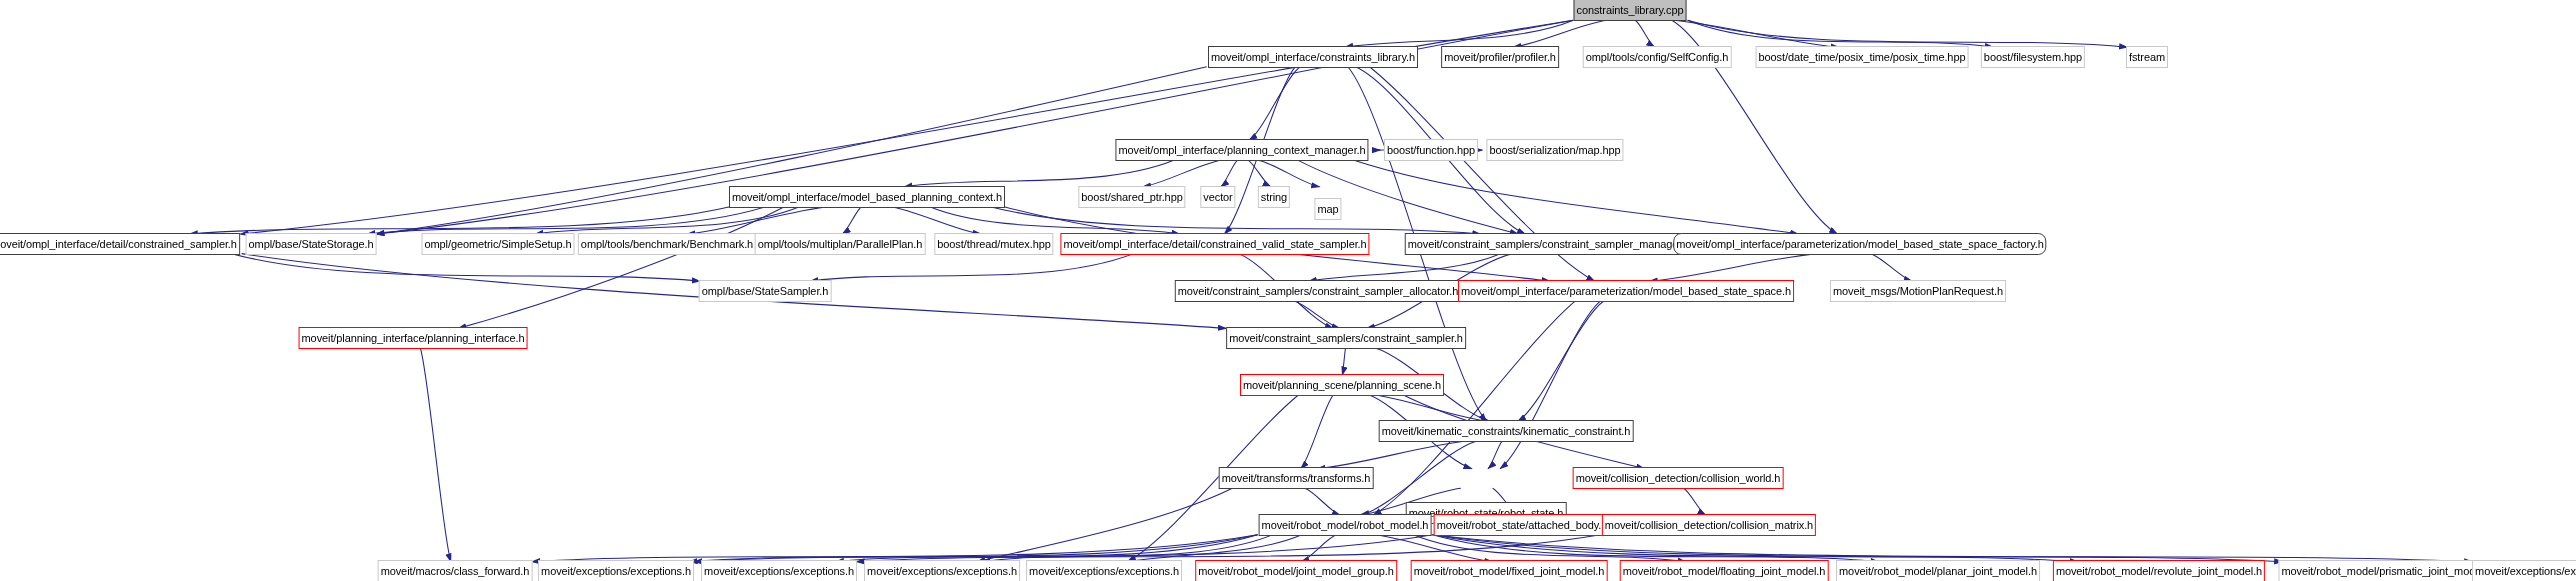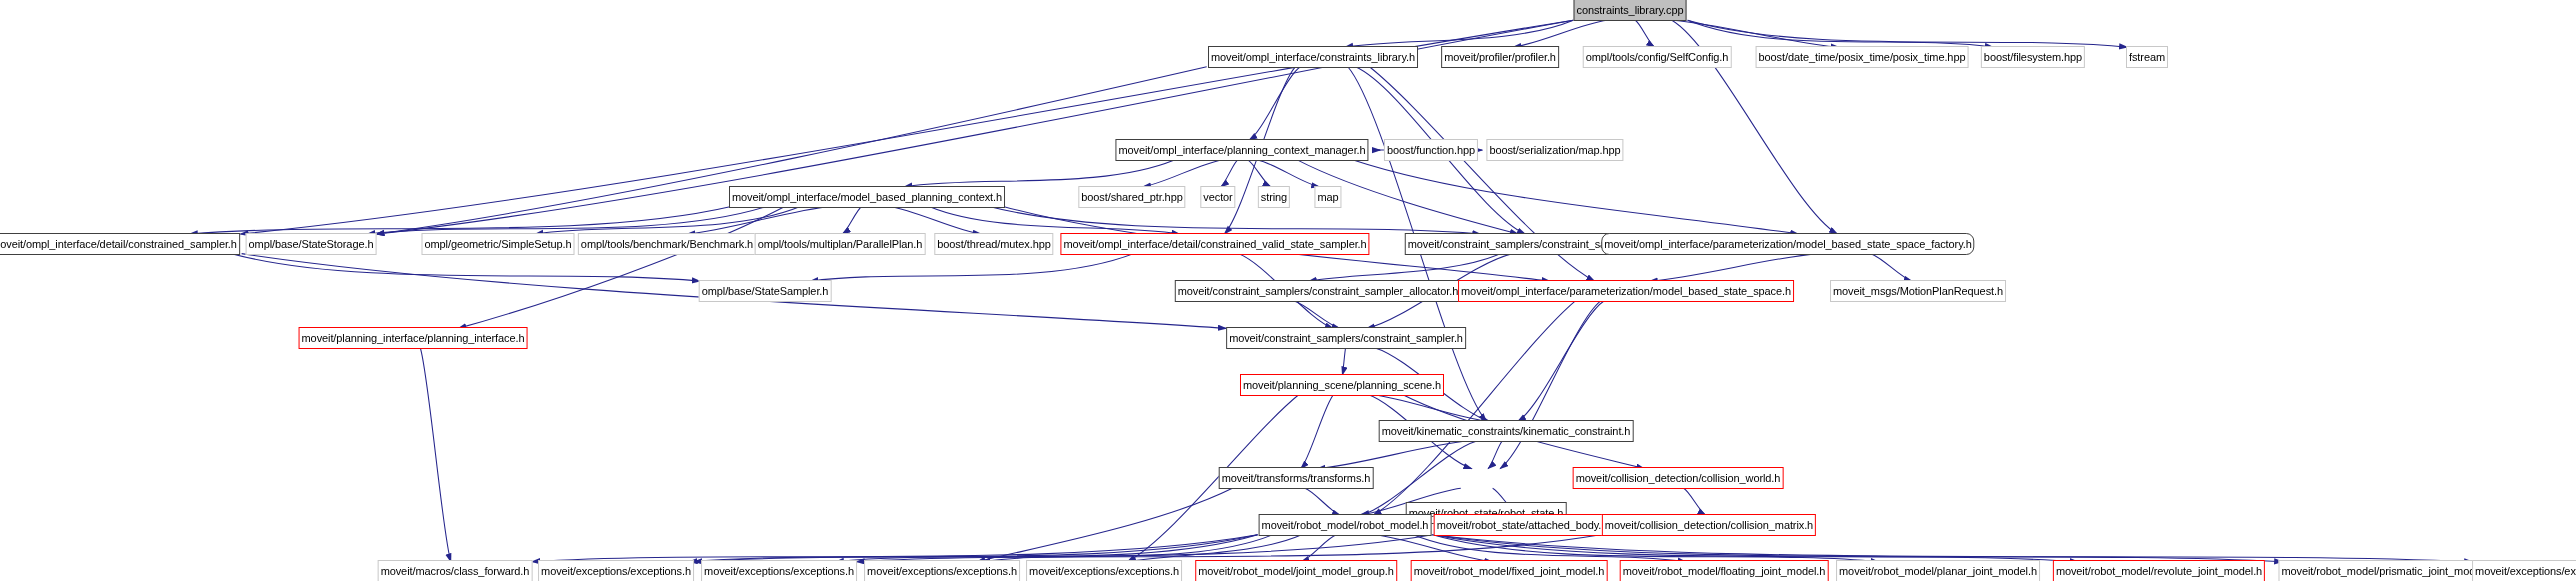--- a/index.html
+++ b/index.html
@@ -178,21 +178,21 @@
       </div>
       <div class="node " style="left: 1132px; top: 197px;">
         <span>boost/shared_ptr.hpp</span>
       </div>
       <div class="node " style="left: 1218px; top: 197px;">
         <span>vector</span>
       </div>
       <div class="node " style="left: 1274px; top: 197px;">
         <span>string</span>
       </div>
-      <div class="node " style="left: 1328px; top: 197px;">
+      <div class="node " style="left: 1328px; top: 209px;">
         <span>map</span>
       </div>
       <div class="node black" style="left: 114px; top: 244px;">
         <span>moveit/ompl_interface/detail/constrained_sampler.h</span>
       </div>
       <div class="node " style="left: 311px; top: 244px;">
         <span>ompl/base/StateStorage.h</span>
       </div>
       <div class="node " style="left: 498px; top: 244px;">
         <span>ompl/geometric/SimpleSetup.h</span>
@@ -205,21 +205,21 @@
       </div>
       <div class="node " style="left: 994px; top: 244px;">
         <span>boost/thread/mutex.hpp</span>
       </div>
       <div class="node red" style="left: 1215px; top: 244px;">
         <span>moveit/ompl_interface/detail/constrained_valid_state_sampler.h</span>
       </div>
       <div class="node black" style="left: 1549px; top: 244px;">
         <span>moveit/constraint_samplers/constraint_sampler_manager.h</span>
       </div>
-      <div class="node black" style="left: 1788px; top: 244px; border-radius: 8px;">
+      <div class="node black" style="left: 1860px; top: 244px; border-radius: 8px;">
         <span>moveit/ompl_interface/parameterization/model_based_state_space_factory.h</span>
       </div>
       <div class="node " style="left: 765px; top: 291px;">
         <span>ompl/base/StateSampler.h</span>
       </div>
       <div class="node black" style="left: 1282px; top: 291px; margin-left: 36px;">
         <span>moveit/constraint_samplers/constraint_sampler_allocator.h</span>
       </div>
       <div class="node red" style="left: 1626px; top: 291px;">
         <span>moveit/ompl_interface/parameterization/model_based_state_space.h</span>

